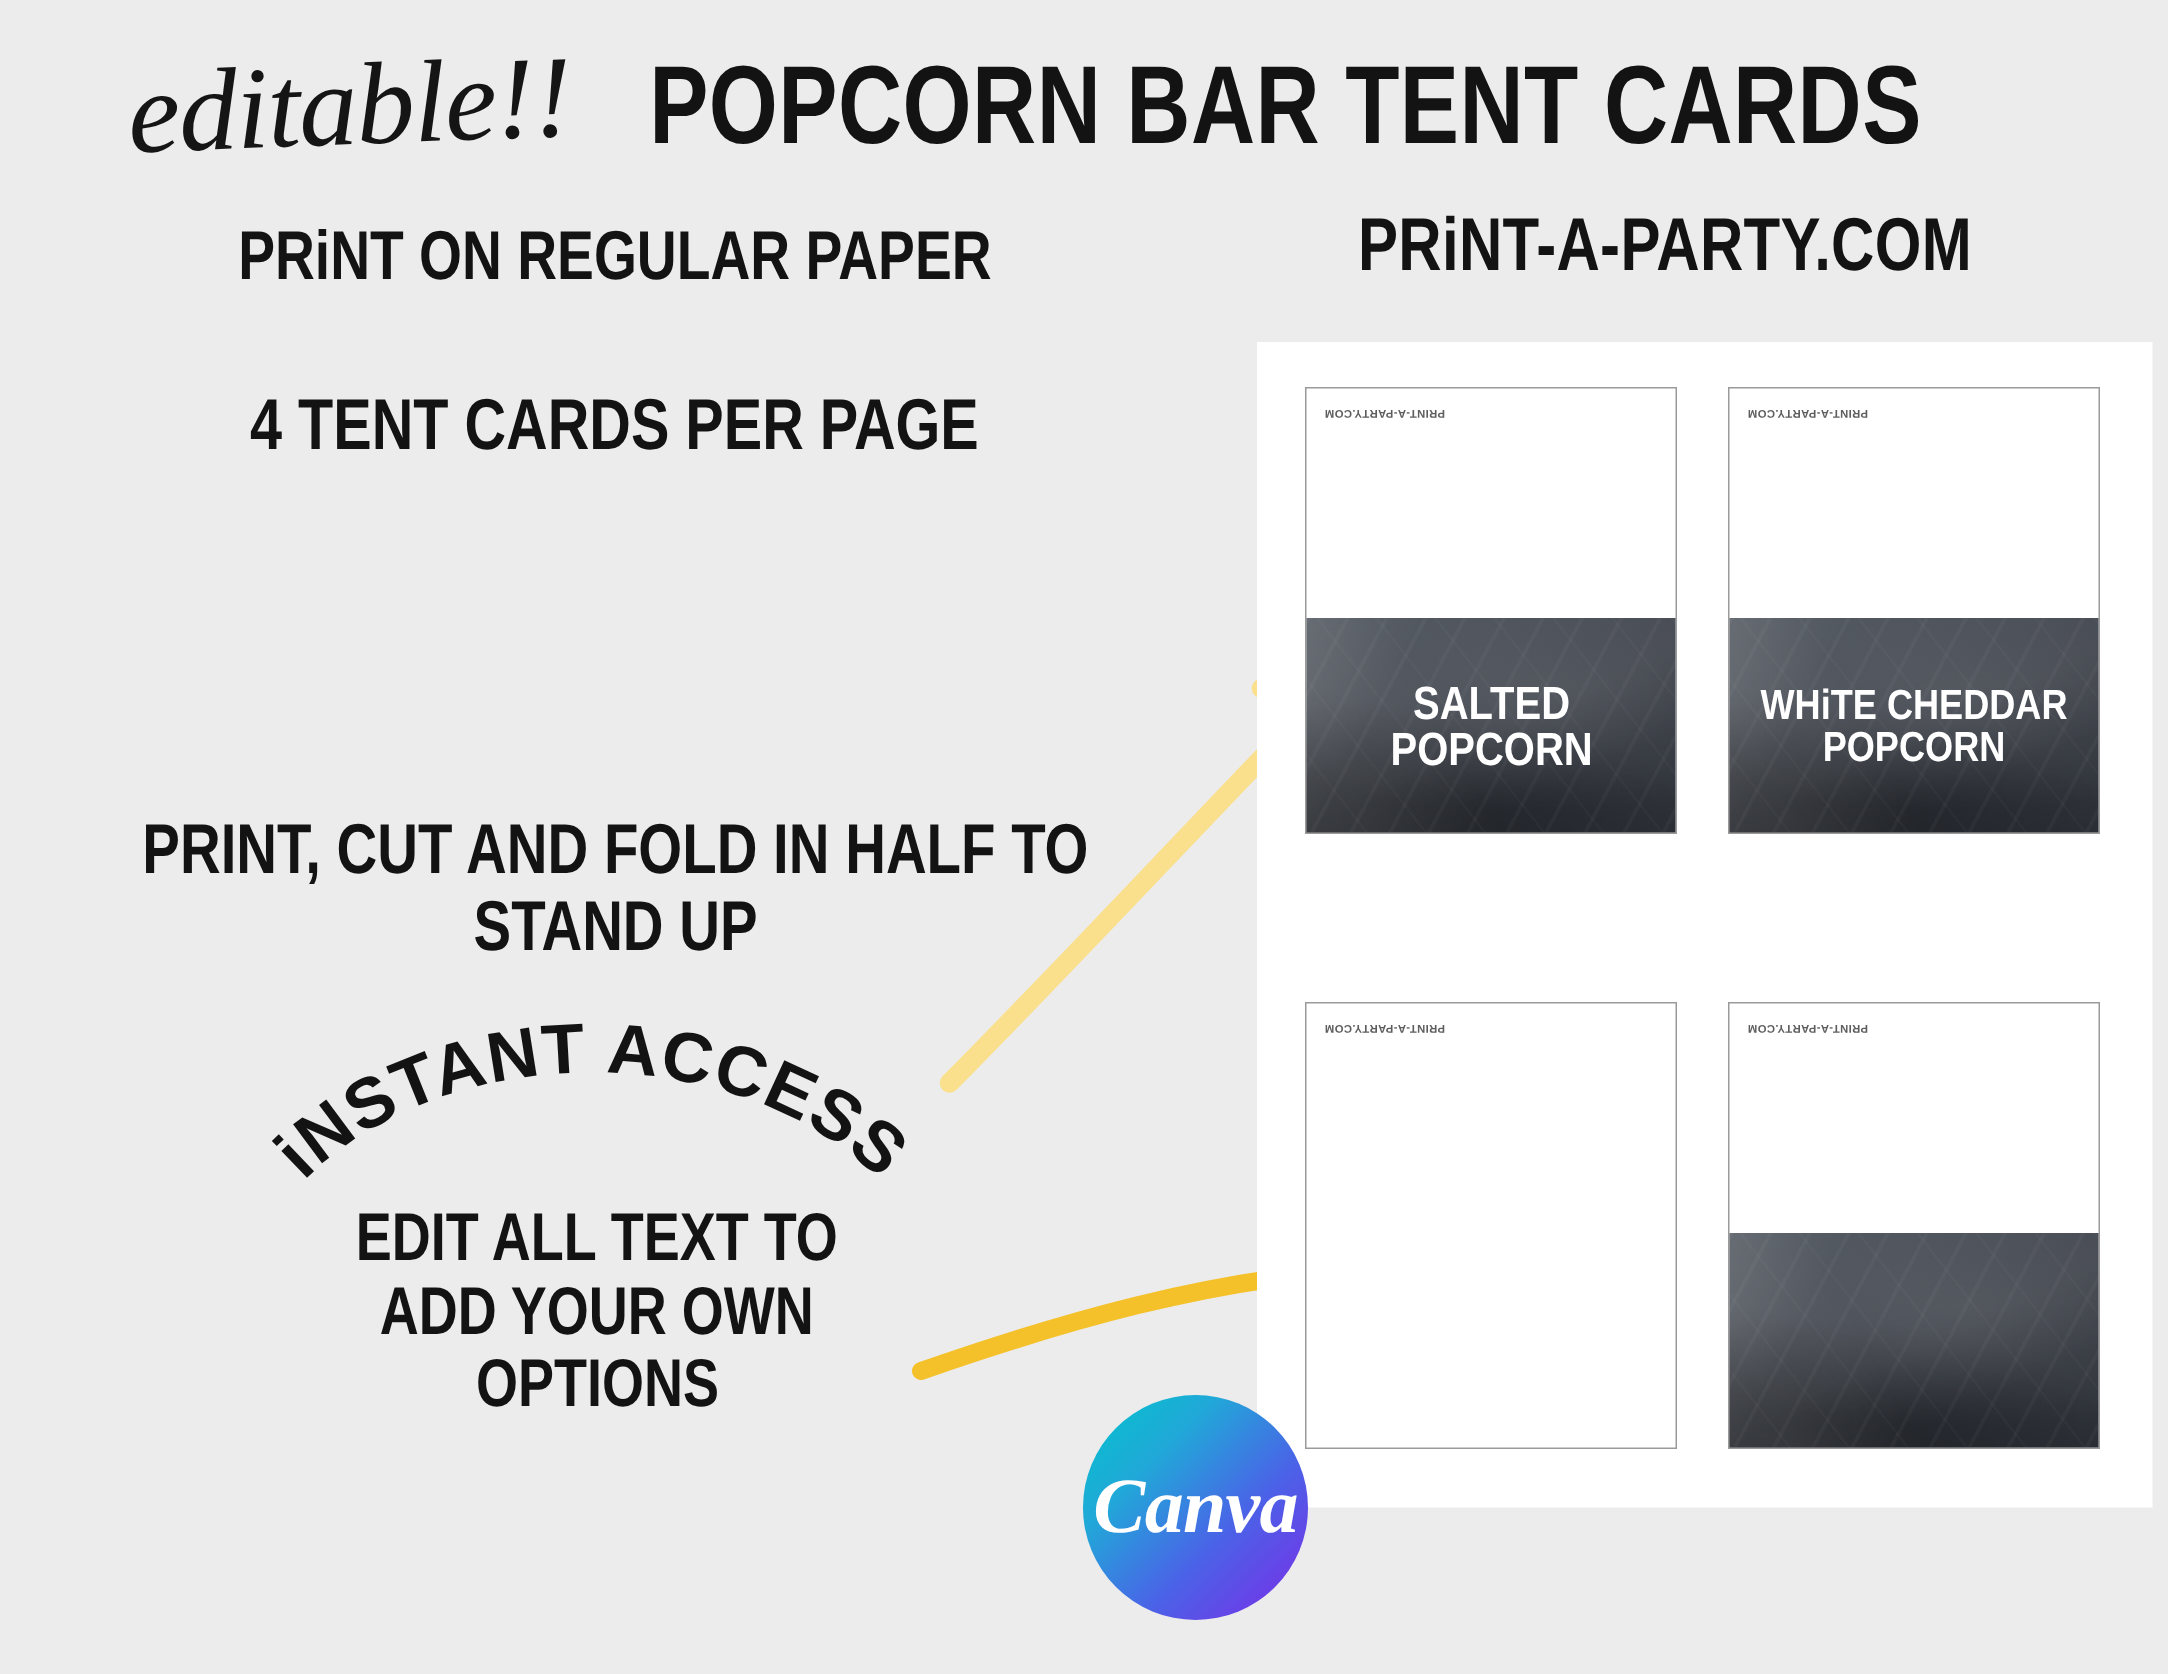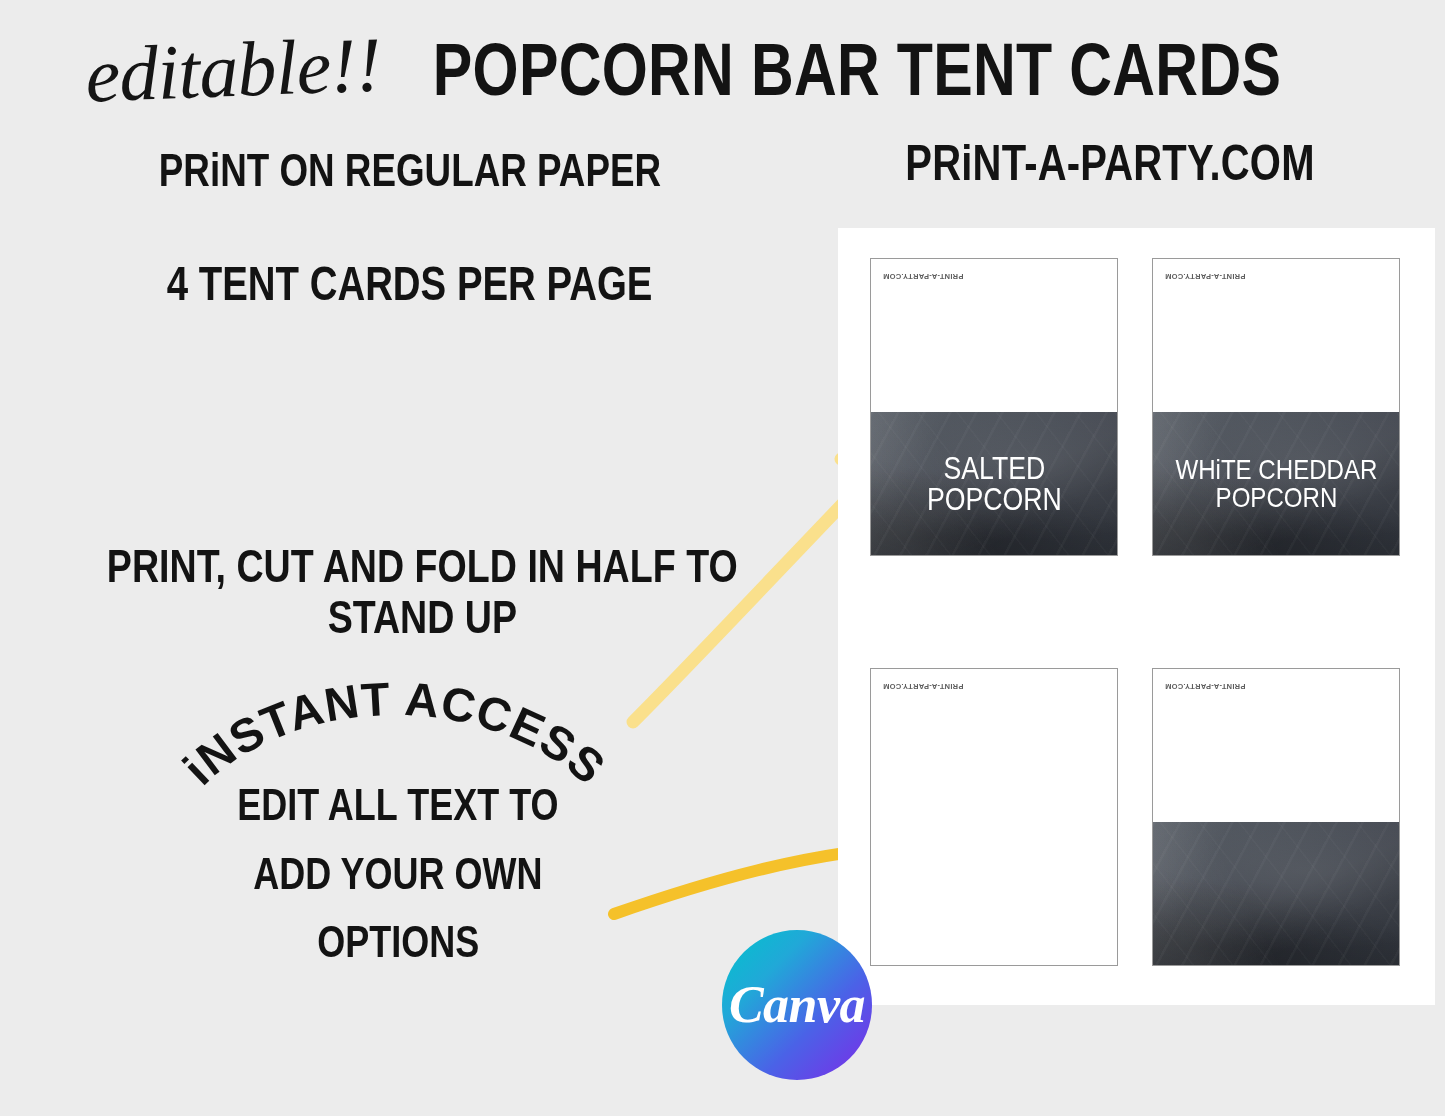--- a/index.html
+++ b/index.html
@@ -78,24 +78,24 @@
 
   #feature-print   { left:40px;  top:140px; width:740px; height:62px; }
   #feature-print   .ln { font-size:46px; }
 
   #feature-count   { left:40px;  top:252px; width:740px; height:64px; }
   #feature-count   .ln { font-size:48px; }
 
   #feature-edit    { left:30px;  top:362px; width:760px; height:124px; }
   #feature-edit    .ln { font-size:47px; }
 
-  #feature-fold    { left:36px;  top:528px; width:772px; height:128px; }
+  #feature-fold    { left:24px;  top:528px; width:772px; height:128px; }
   #feature-fold    .ln { font-size:47px; }
 
-  #feature-options { left:178px; top:800px; width:440px; height:148px;gap:20px; }
+  #feature-options { left:178px; top:800px; width:440px; height:148px; }
   #feature-options .ln { font-size:45px; }
 
   
   #instant-access {
     position:absolute;
     left:170px; top:684px;
     width:450px; height:130px;
   }
   #instant-access svg { width:100%; height:100%; overflow:visible; }
   #instant-access text {
@@ -177,21 +177,21 @@
         rgba(255,255,255,0) 2px,
         rgba(255,255,255,0) 31px);
     pointer-events:none;
   }
   .chalk-label {
     position:relative;
     z-index:2;
     text-align:center;
     color:#ffffff;
     font-family:"Liberation Sans", sans-serif;
-    font-weight:400;
+    font-weight:700;
     line-height:1.0;
     padding:0 6px;
   }
   .chalk-label .ln {
     display:block;
     transform:scaleX(0.86);
     white-space:nowrap;
   }
   .sz-lg .ln { font-size:31px; }
   .sz-md .ln { font-size:28px; }

